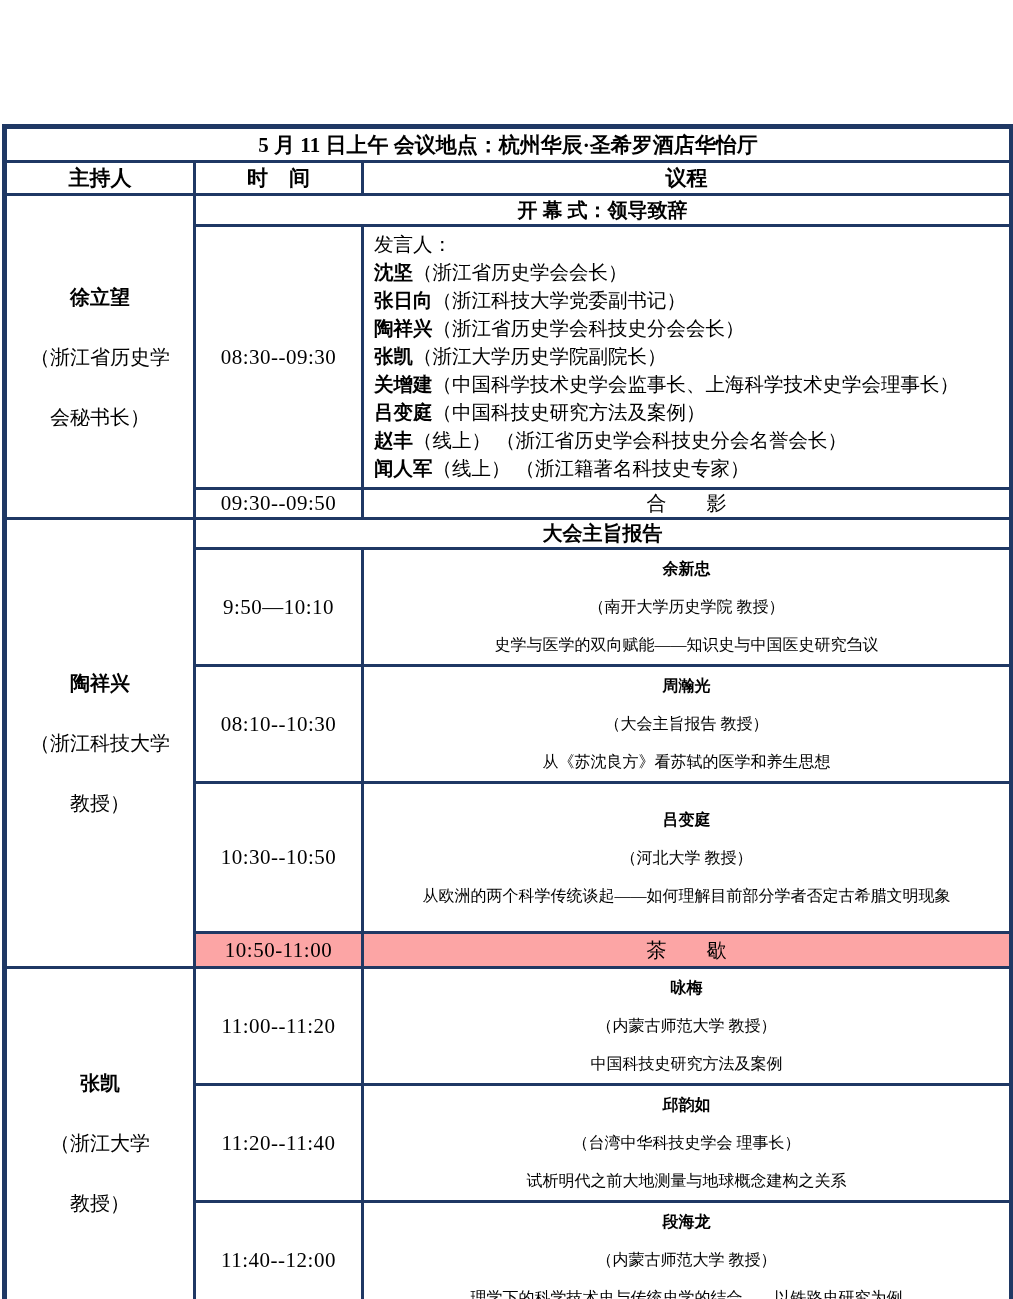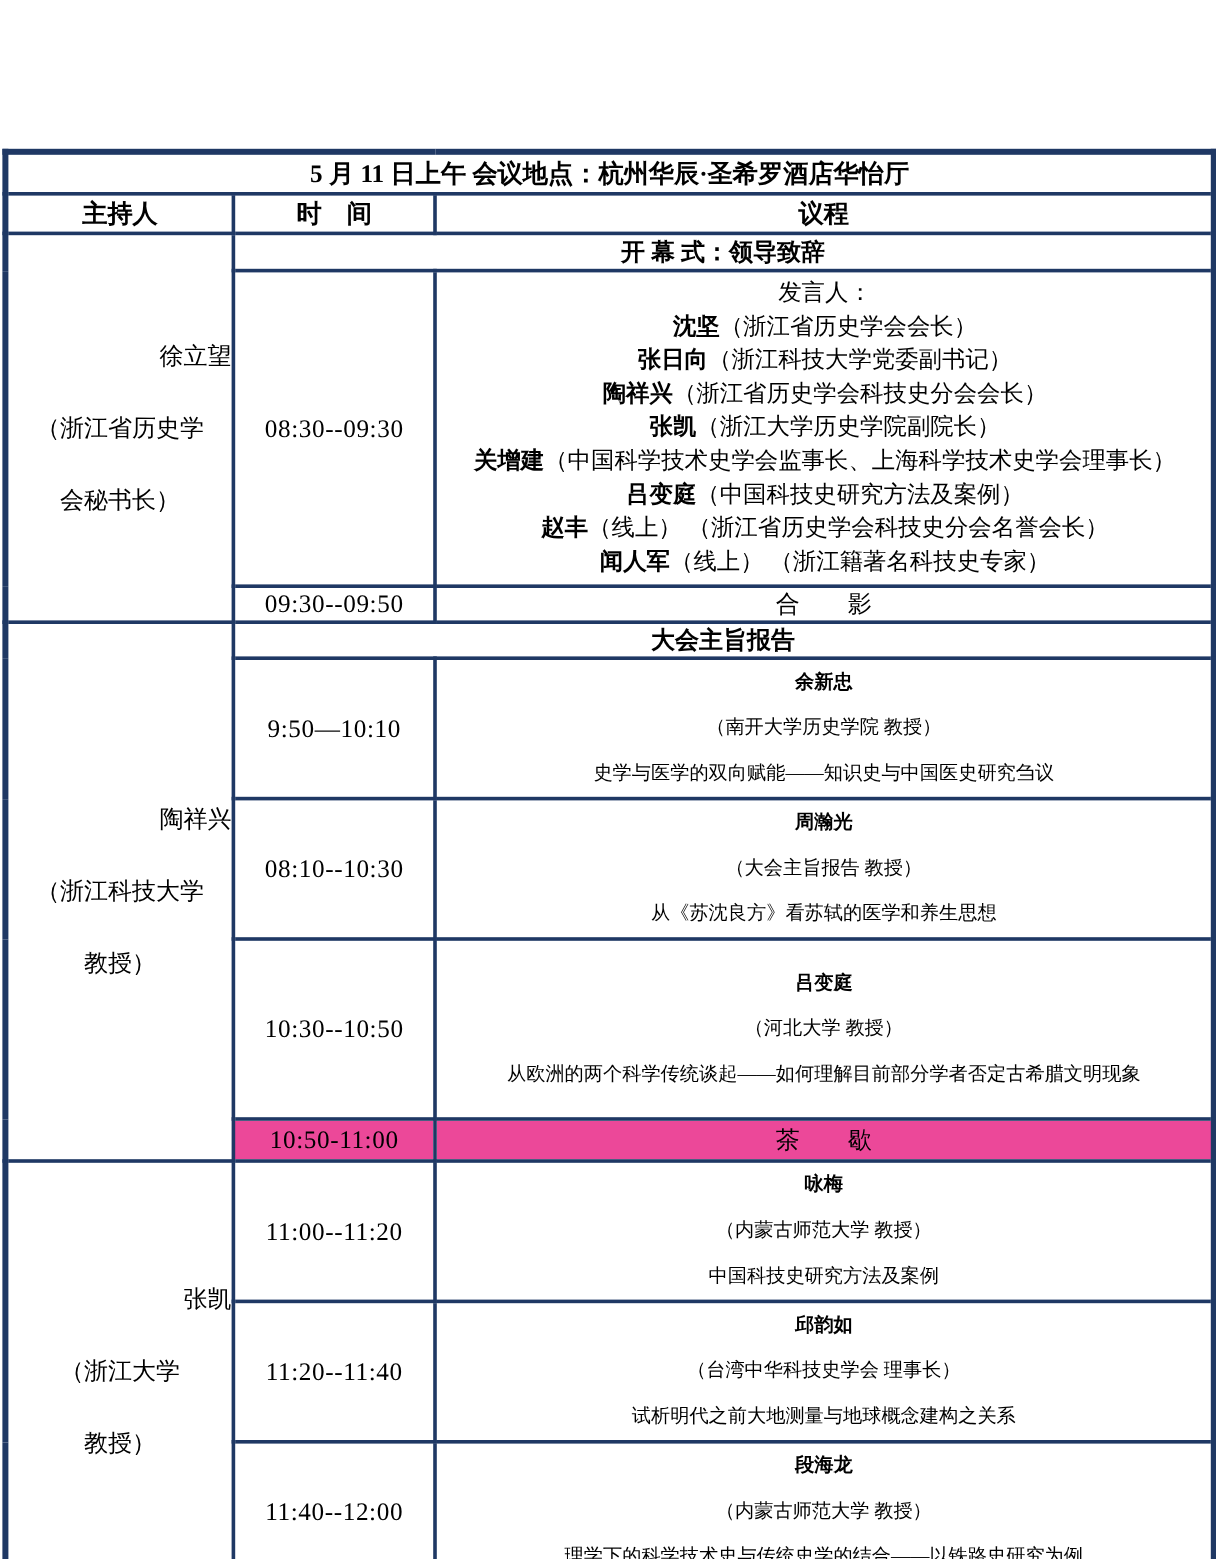--- a/index.html
+++ b/index.html
@@ -42,23 +42,23 @@
     font-size: 20px;
   }
   td.time-cell {
     font-size: 21px;
     letter-spacing: 0.5px;
   }
   td.mod-cell {
     font-size: 20px;
     line-height: 60px;
   }
-  .mod-name { font-weight: normal; text-align: right; }
+  .mod-name { font-weight: bold; }
   td.speakers-cell {
-    text-align: center;
+    text-align: left;
     vertical-align: middle;
     padding: 4px 8px 4px 10px;
     font-size: 19.5px;
     line-height: 28px;
   }
   .sp-name { font-weight: bold; }
   td.talk-cell {
     font-size: 16px;
     line-height: 38px;
     padding: 0 4px;
@@ -66,21 +66,21 @@
   .talk-speaker { font-weight: bold; }
   td.simple-cell {
     font-size: 20px;
   }
   tr.r-speakers td { height: 250px; }
   tr.r-photo td { height: 25px; margin-left: 19px; }
   tr.r-sec2 td { height: 26px; }
   tr.r-open td { height: 28px; }
   tr.r-talk3 td { height: 112px; }
   tr.r-talk4 td { height: 147px; }
-  tr.r-break td { height: 32px; background: #ec4899; margin-top: 12px; }
+  tr.r-break td { height: 32px; background: #fca5a5; margin-top: 12px; }
   tr.r-last td { height: 102px; }
 </style>
 </head>
 <body>
 
 <table class="agenda-table">
   <colgroup>
     <col style="width:190px">
     <col style="width:168px">
     <col style="width:649px">

